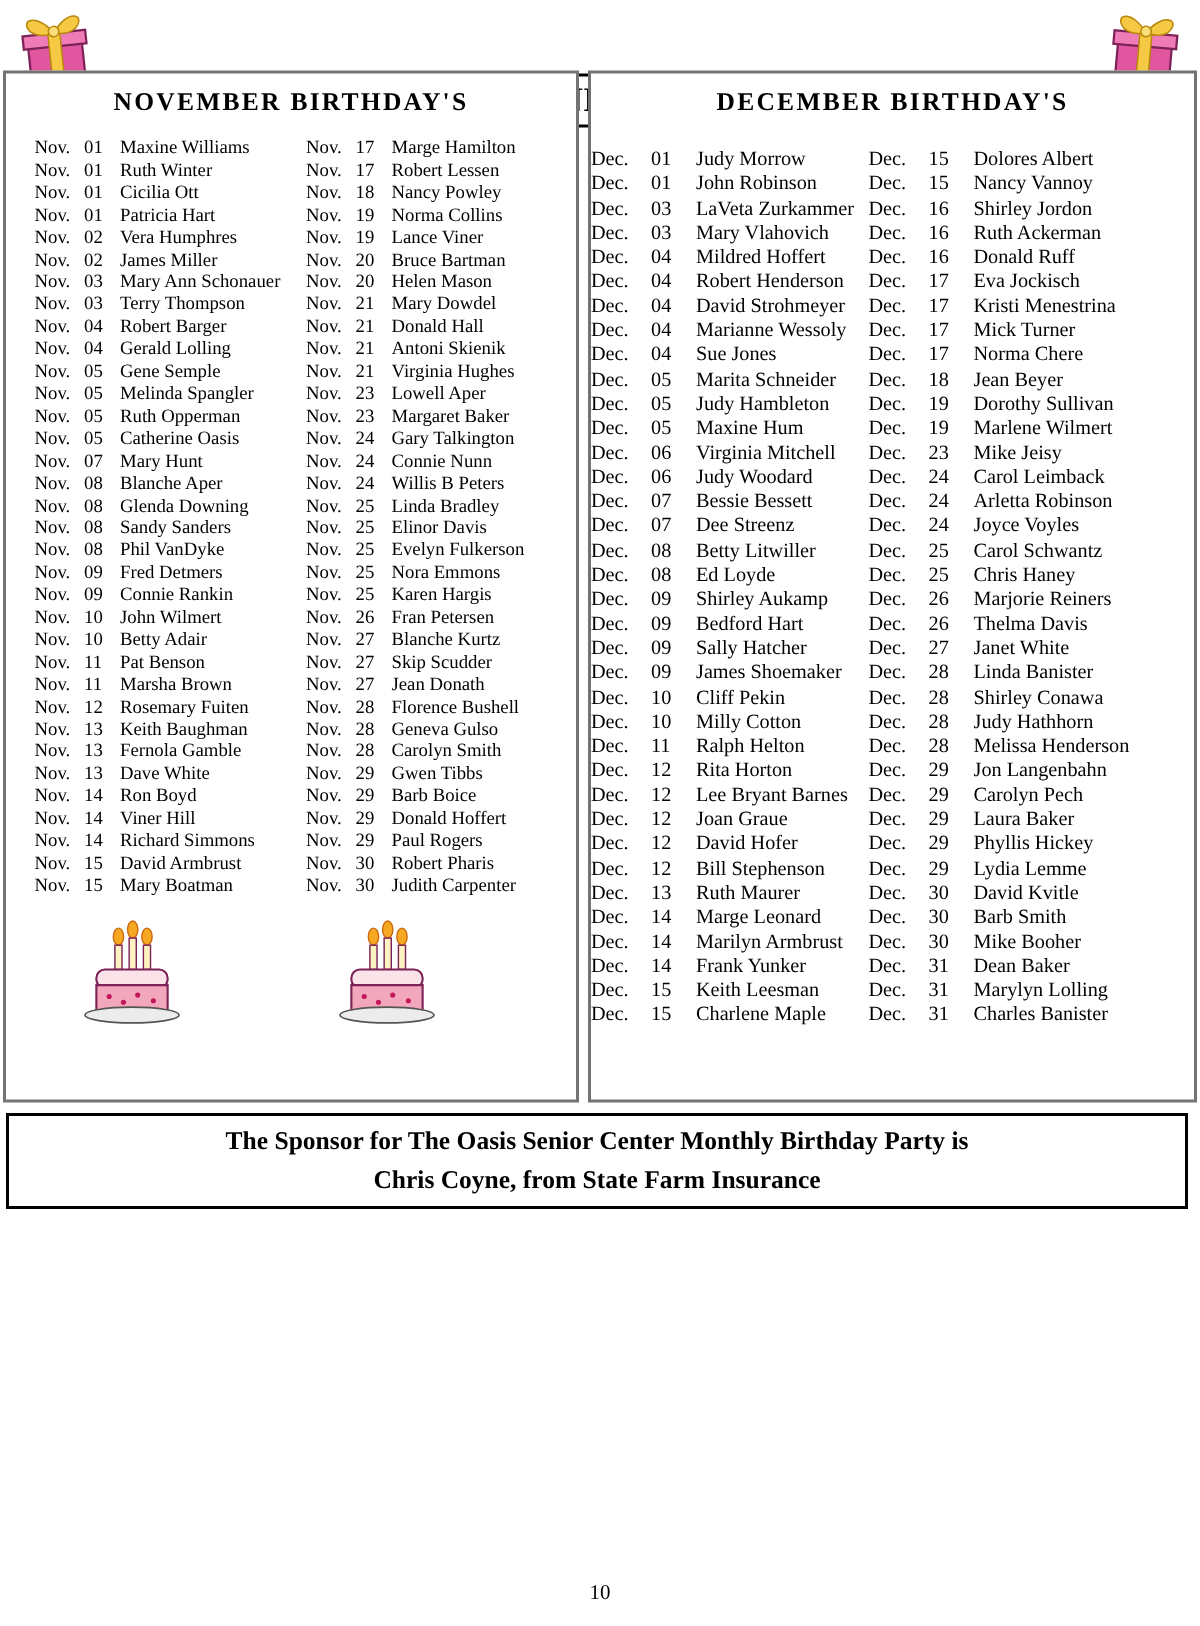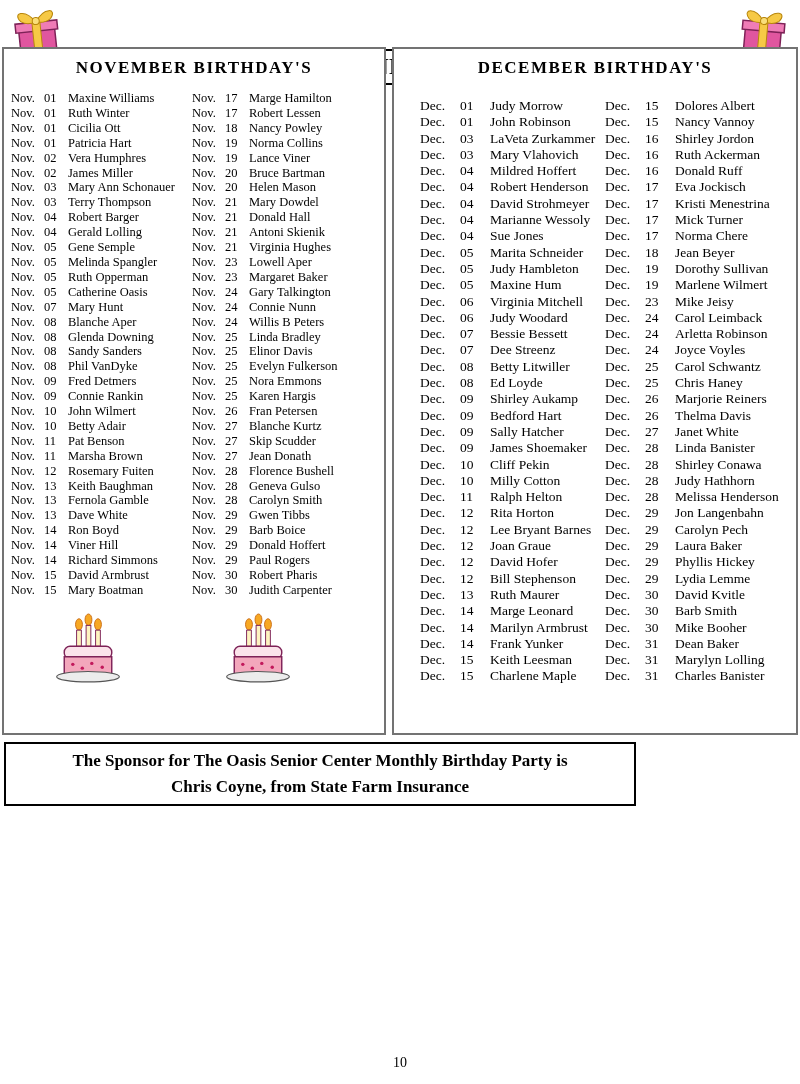--- a/index.html
+++ b/index.html
@@ -15,43 +15,43 @@
   .gift-left { left:7px; top:2px; transform:rotate(-6deg); }
   .gift-right { right:7px; top:2px; transform:rotate(5deg); }
 
   
   .panel { position:absolute; top:47px; height:688px; border:2px solid #737373; background:#fff; }
   .panel-nov { left:2px; width:384px; }
   .panel-dec { left:392px; width:406px; }
   .panel h2 { text-align:center; font-size:17px; font-weight:bold; margin-top:9px; letter-spacing:1.5px; }
 
   .cols { display:flex; }
-  .panel-nov .cols { padding-left:7px; margin-top:13px; }
-  .panel-dec .cols { padding-left:26px; margin-top:20px; }
+  .panel-nov .cols { padding-left:19px; margin-top:13px; }
+  .panel-dec .cols { margin-top:20px; }
   .panel-nov .col1 { width:181px; }
   .panel-nov .col2 { flex:1; }
   .panel-dec .col1 { width:185px; }
   .panel-dec .col2 { flex:1; }
 
   .brow { display:flex; white-space:nowrap; }
   .panel-nov .brow { font-size:12.5px; line-height:14.9px; }
   .panel-dec .brow { font-size:13.5px; line-height:16.3px; }
   .panel-nov .bm { width:33px; }
   .panel-nov .bd { width:24px; }
   .panel-dec .bm { width:40px; }
   .panel-dec .bd { width:30px; }
   .bn { flex:1; overflow:hidden; }
 
   .cakes { position:absolute; left:0; top:560px; width:100%; }
   .cake { position:absolute; width:76px; height:86px; }
   .cake-1 { left:46px; }
   .cake-2 { left:216px; }
 
   
-  .sponsor-box { position:absolute; left:4px; top:742px; width:632px; height:64px;
+  .sponsor-box { position:absolute; left:4px; top:742px; width:788px; height:64px;
     border:2px solid #000; display:flex; flex-direction:column; align-items:center; justify-content:center; background:#fff; }
   .sponsor-box p { font-size:17px; font-weight:bold; line-height:26px; text-align:center; }
 
   .page-number { position:absolute; left:0; top:1055px; width:100%; text-align:center; font-size:14px; }
 </style>
 </head>
 <body>
 
 <div class="page">
 

